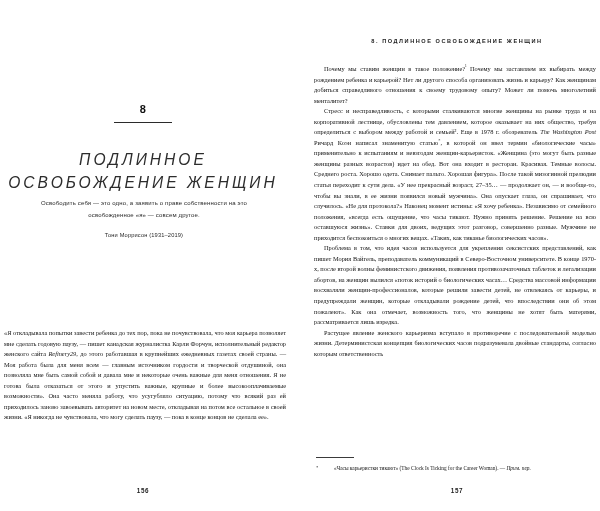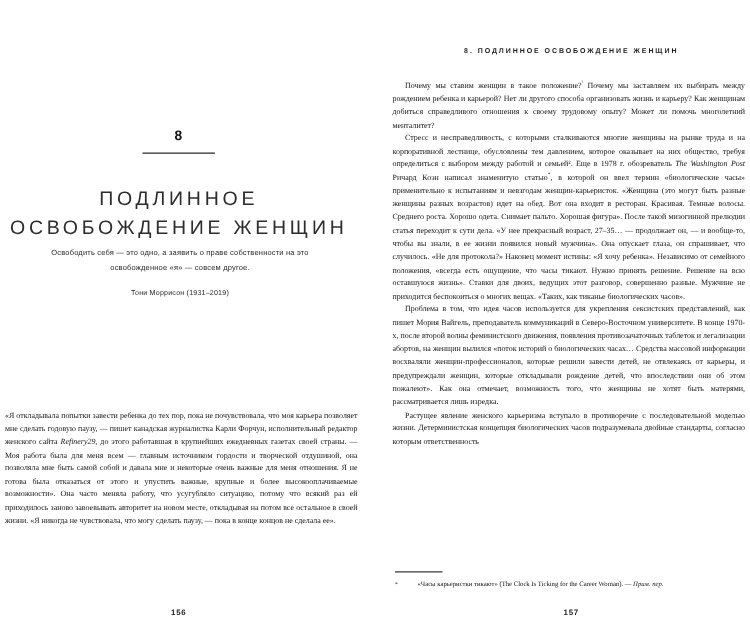--- a/index.html
+++ b/index.html
@@ -60,20 +60,21 @@
   .chapter-title {
     font-family: "Liberation Sans", "DejaVu Sans", sans-serif;
     font-size: 15.6px;
     font-weight: 400;
     letter-spacing: 3.0px;
     line-height: 1.45;
     color: #2d2d2d;
     margin: 0;
     padding: 0 6px;
     text-transform: uppercase;
+    font-style: italic;
   }
 
   .epigraph {
     position: absolute;
     left: 26px;
     right: 38px;
     top: 198px;
     text-align: center;
   }
   .epigraph-text {

